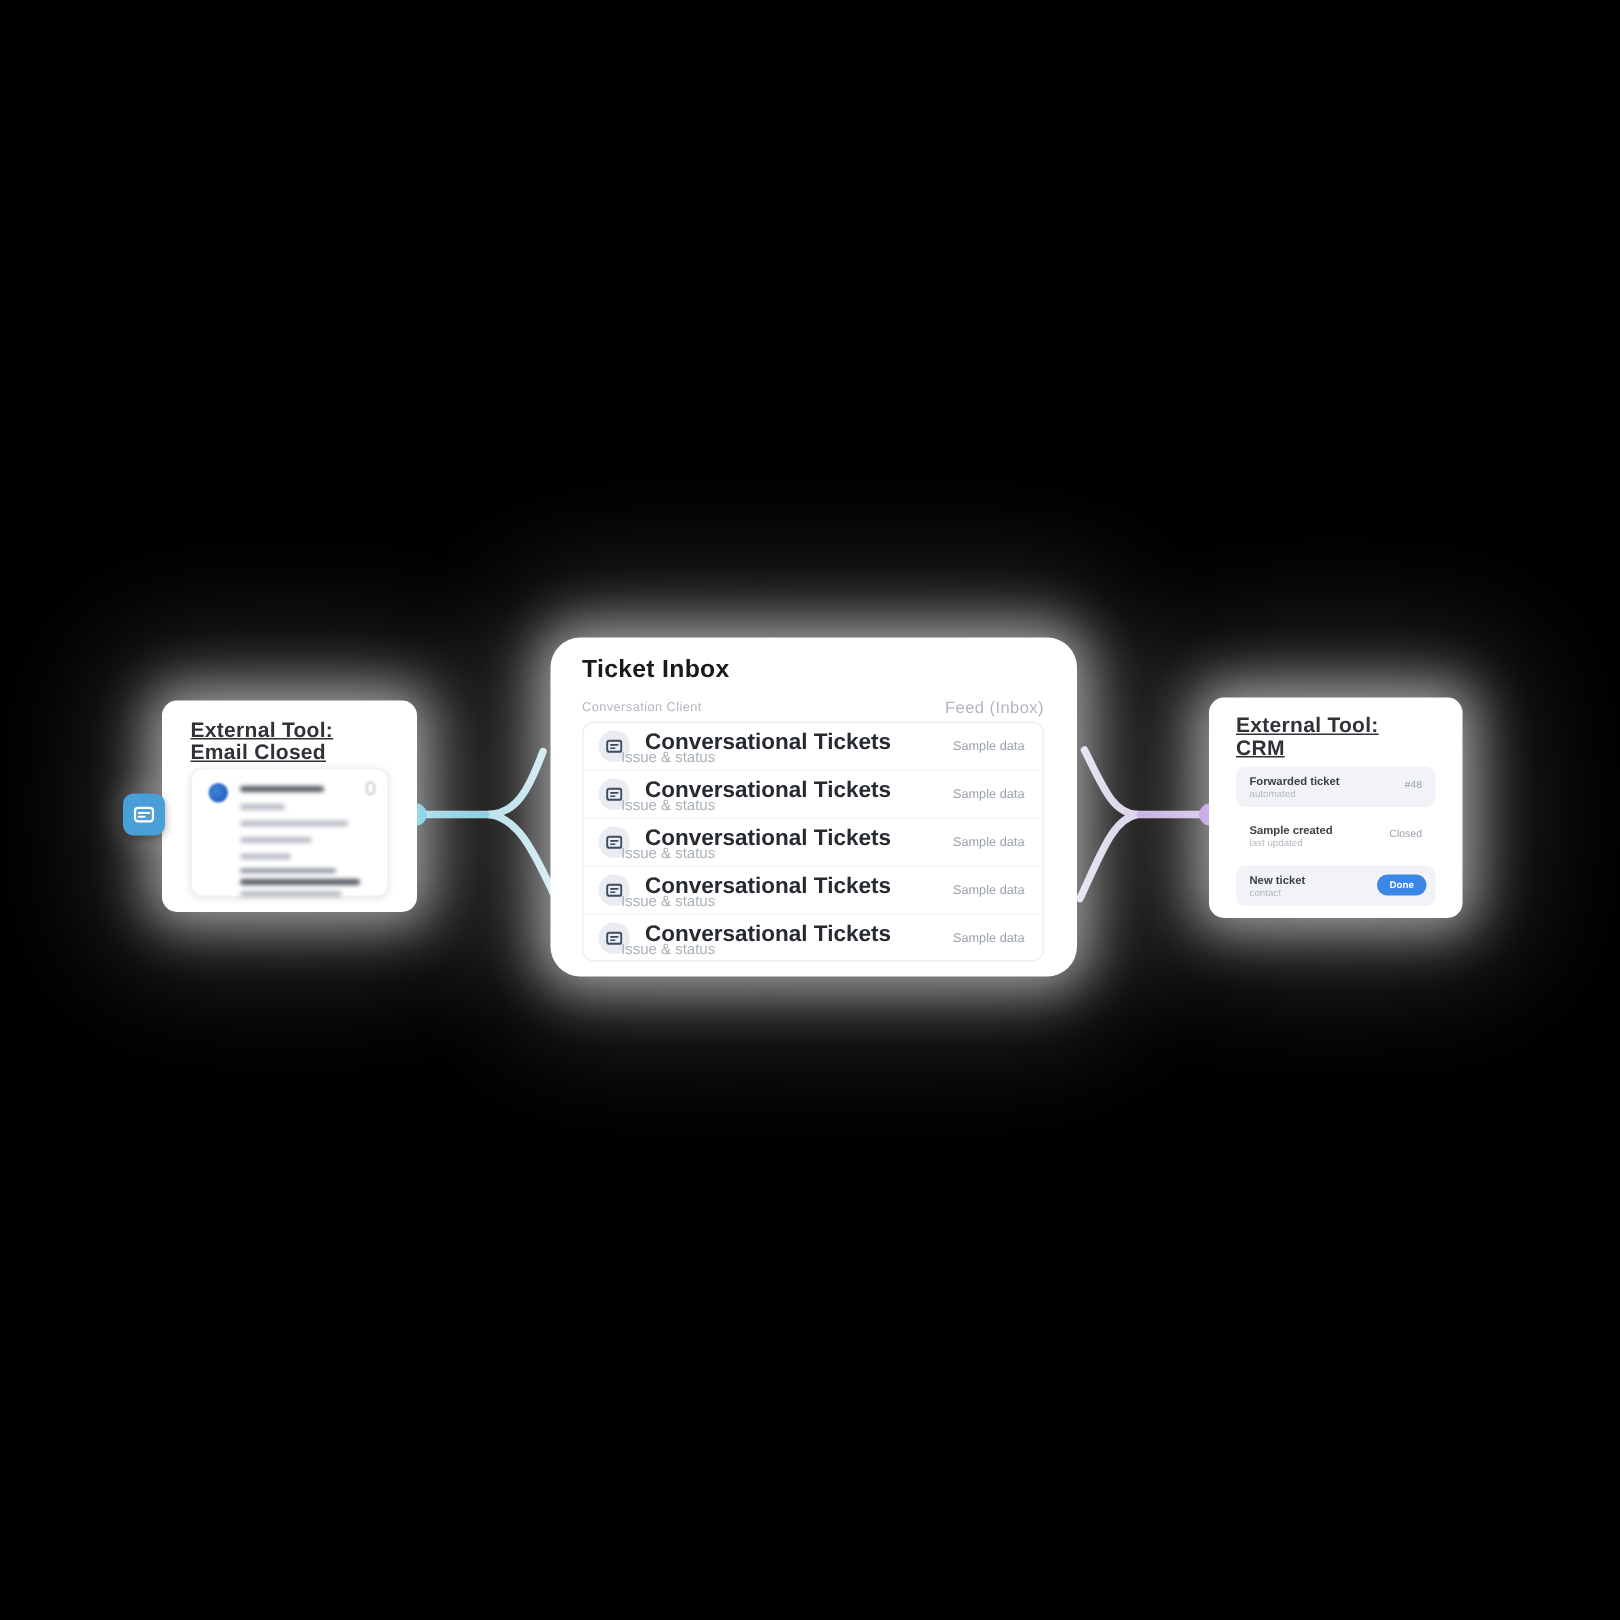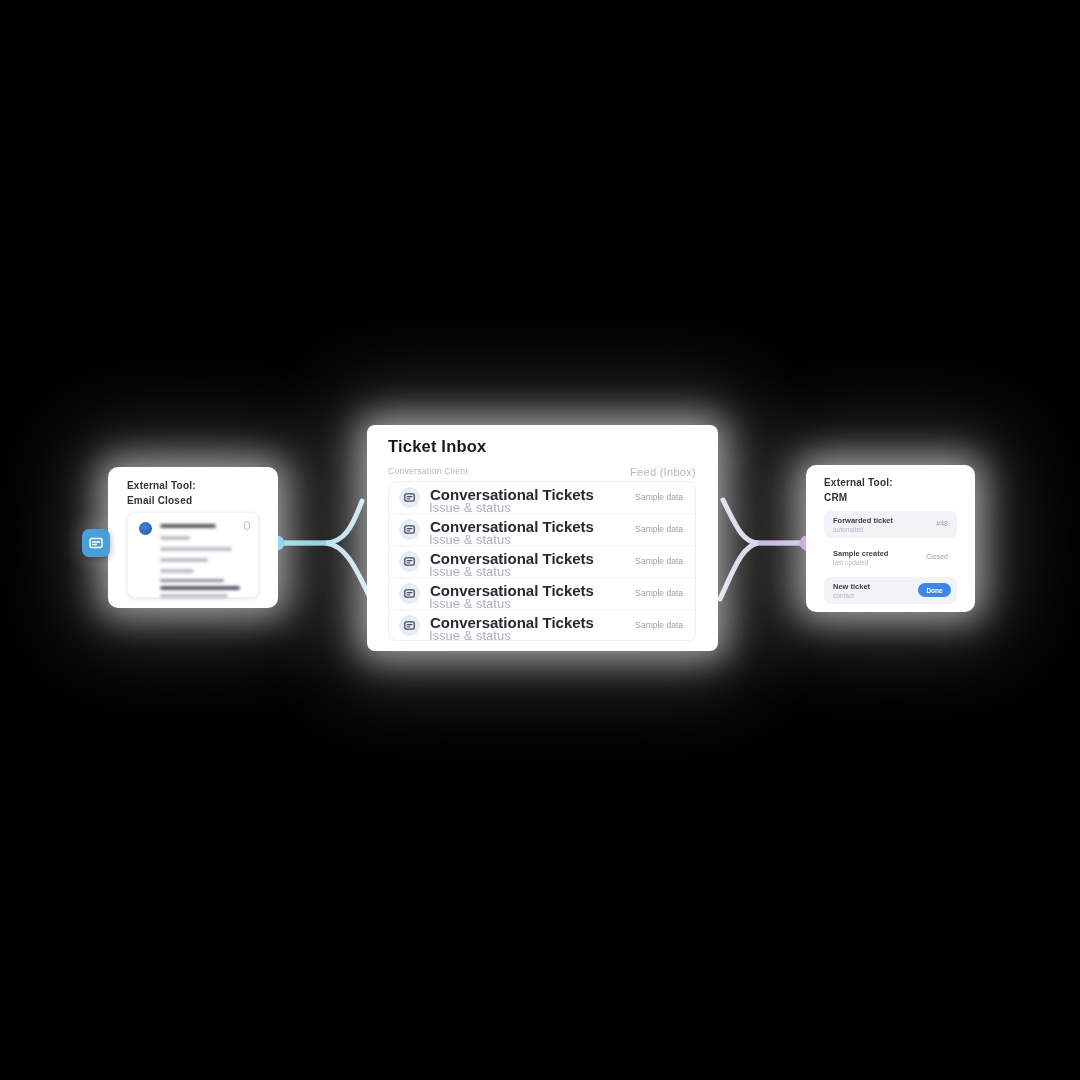--- a/index.html
+++ b/index.html
@@ -7,22 +7,22 @@
               font-family:"Liberation Sans", sans-serif; }
   #canvas { position:relative; width:1080px; height:1080px; background:#000; }
 
   
   #links { position:absolute; left:0; top:0; width:1080px; height:1080px; }
 
   
   .panel { position:absolute; background:#fff; border-radius:10px;
            box-shadow:0 0 35px 10px rgba(255,255,255,0.55),
                       0 0 85px 32px rgba(255,255,255,0.20); }
-  .panel-title { font-size:10px; line-height:14.5px; font-weight:600;
-                 color:#2f3338; letter-spacing:0.2px; }
+  .panel-title { font-size:14px; line-height:14.5px; font-weight:600;
+                 color:#2f3338; letter-spacing:0.2px;text-decoration:underline; }
 
   
   #panel-email { left:108px; top:467px; width:170px; height:141px; }
   #panel-email .panel-title { position:absolute; left:19px; top:12px; }
   #email-card { position:absolute; left:19px; top:45px; width:132px; height:86px;
                 background:#fff; border:1px solid #f1f2f4; border-radius:8px;
                 box-shadow:0 1px 5px rgba(0,0,0,0.10); }
   #email-card .avatar { position:absolute; left:11px; top:9px; width:13px; height:13px;
                 border-radius:50%;
                 background:radial-gradient(circle at 40% 40%, #3f83da, #1f55b2); filter:blur(0.6px); }
@@ -32,37 +32,37 @@
   .bline.mid   { background:#8a9099; }
   #email-clip { position:absolute; right:8px; top:8px; width:6px; height:9px;
                 border:1.3px solid #b9bec6; border-radius:3px; filter:blur(0.7px); }
 
   #email-tool-icon { position:absolute; left:82px; top:529px; width:28px; height:28px;
                 background:#4a9fd9; border-radius:7px;
                 box-shadow:0 2px 6px rgba(0,0,0,0.35), 0 0 18px 4px rgba(255,255,255,0.18);
                 display:flex; align-items:center; justify-content:center; }
 
   
-  #panel-inbox { left:367px; top:425px; width:351px; height:226px; border-radius:8px; }
+  #panel-inbox { left:367px; top:425px; width:351px; height:226px; border-radius:20px; }
   #inbox-title { position:absolute; left:21px; top:12px; font-size:16.5px;
                  font-weight:600; color:#17191d; letter-spacing:0.2px; }
   #inbox-subtitle { position:absolute; left:21px; top:41px; font-size:8.5px;
                  color:#b1b7be; letter-spacing:0.3px; }
   #inbox-meta { position:absolute; right:22px; top:41px; font-size:11px;
                  color:#b1b7be; letter-spacing:0.3px; }
   #ticket-list { position:absolute; left:21px; top:56px; width:308px; height:160px;
                  border:1px solid #edeff2; border-radius:8px; background:#fff; overflow:hidden; }
   .ticket-row { position:relative; height:32px; }
   .ticket-row:not(:last-child) { border-bottom:1px solid #f2f3f6; }
   .ticket-row .row-icon { position:absolute; left:10px; top:5px; width:21px; height:21px;
                  border-radius:50%; background:#e9edf2;
                  display:flex; align-items:center; justify-content:center; }
   .ticket-row .row-title { position:absolute; left:41px; top:4px; font-size:15px;
                  font-weight:600; color:#262a31; }
-  .ticket-row .row-sub { position:absolute; left:40px; top:18px; font-size:13px;
+  .ticket-row .row-sub { position:absolute; left:25px; top:18px; font-size:10px;
                  color:#aab0b8; }
   .ticket-row .row-meta { position:absolute; right:12px; top:10px; font-size:8.5px;
                  color:#9ba2ab; }
 
   
   #panel-crm { left:806px; top:465px; width:169px; height:147px; }
   #panel-crm .panel-title { position:absolute; left:18px; top:11px; }
   #crm-rows { position:absolute; left:18px; top:46px; width:133px; }
   .crm-row { position:relative; height:27px; border-radius:6px; margin-bottom:6px; }
   .crm-row.shaded { background:#f1f3f7; }

